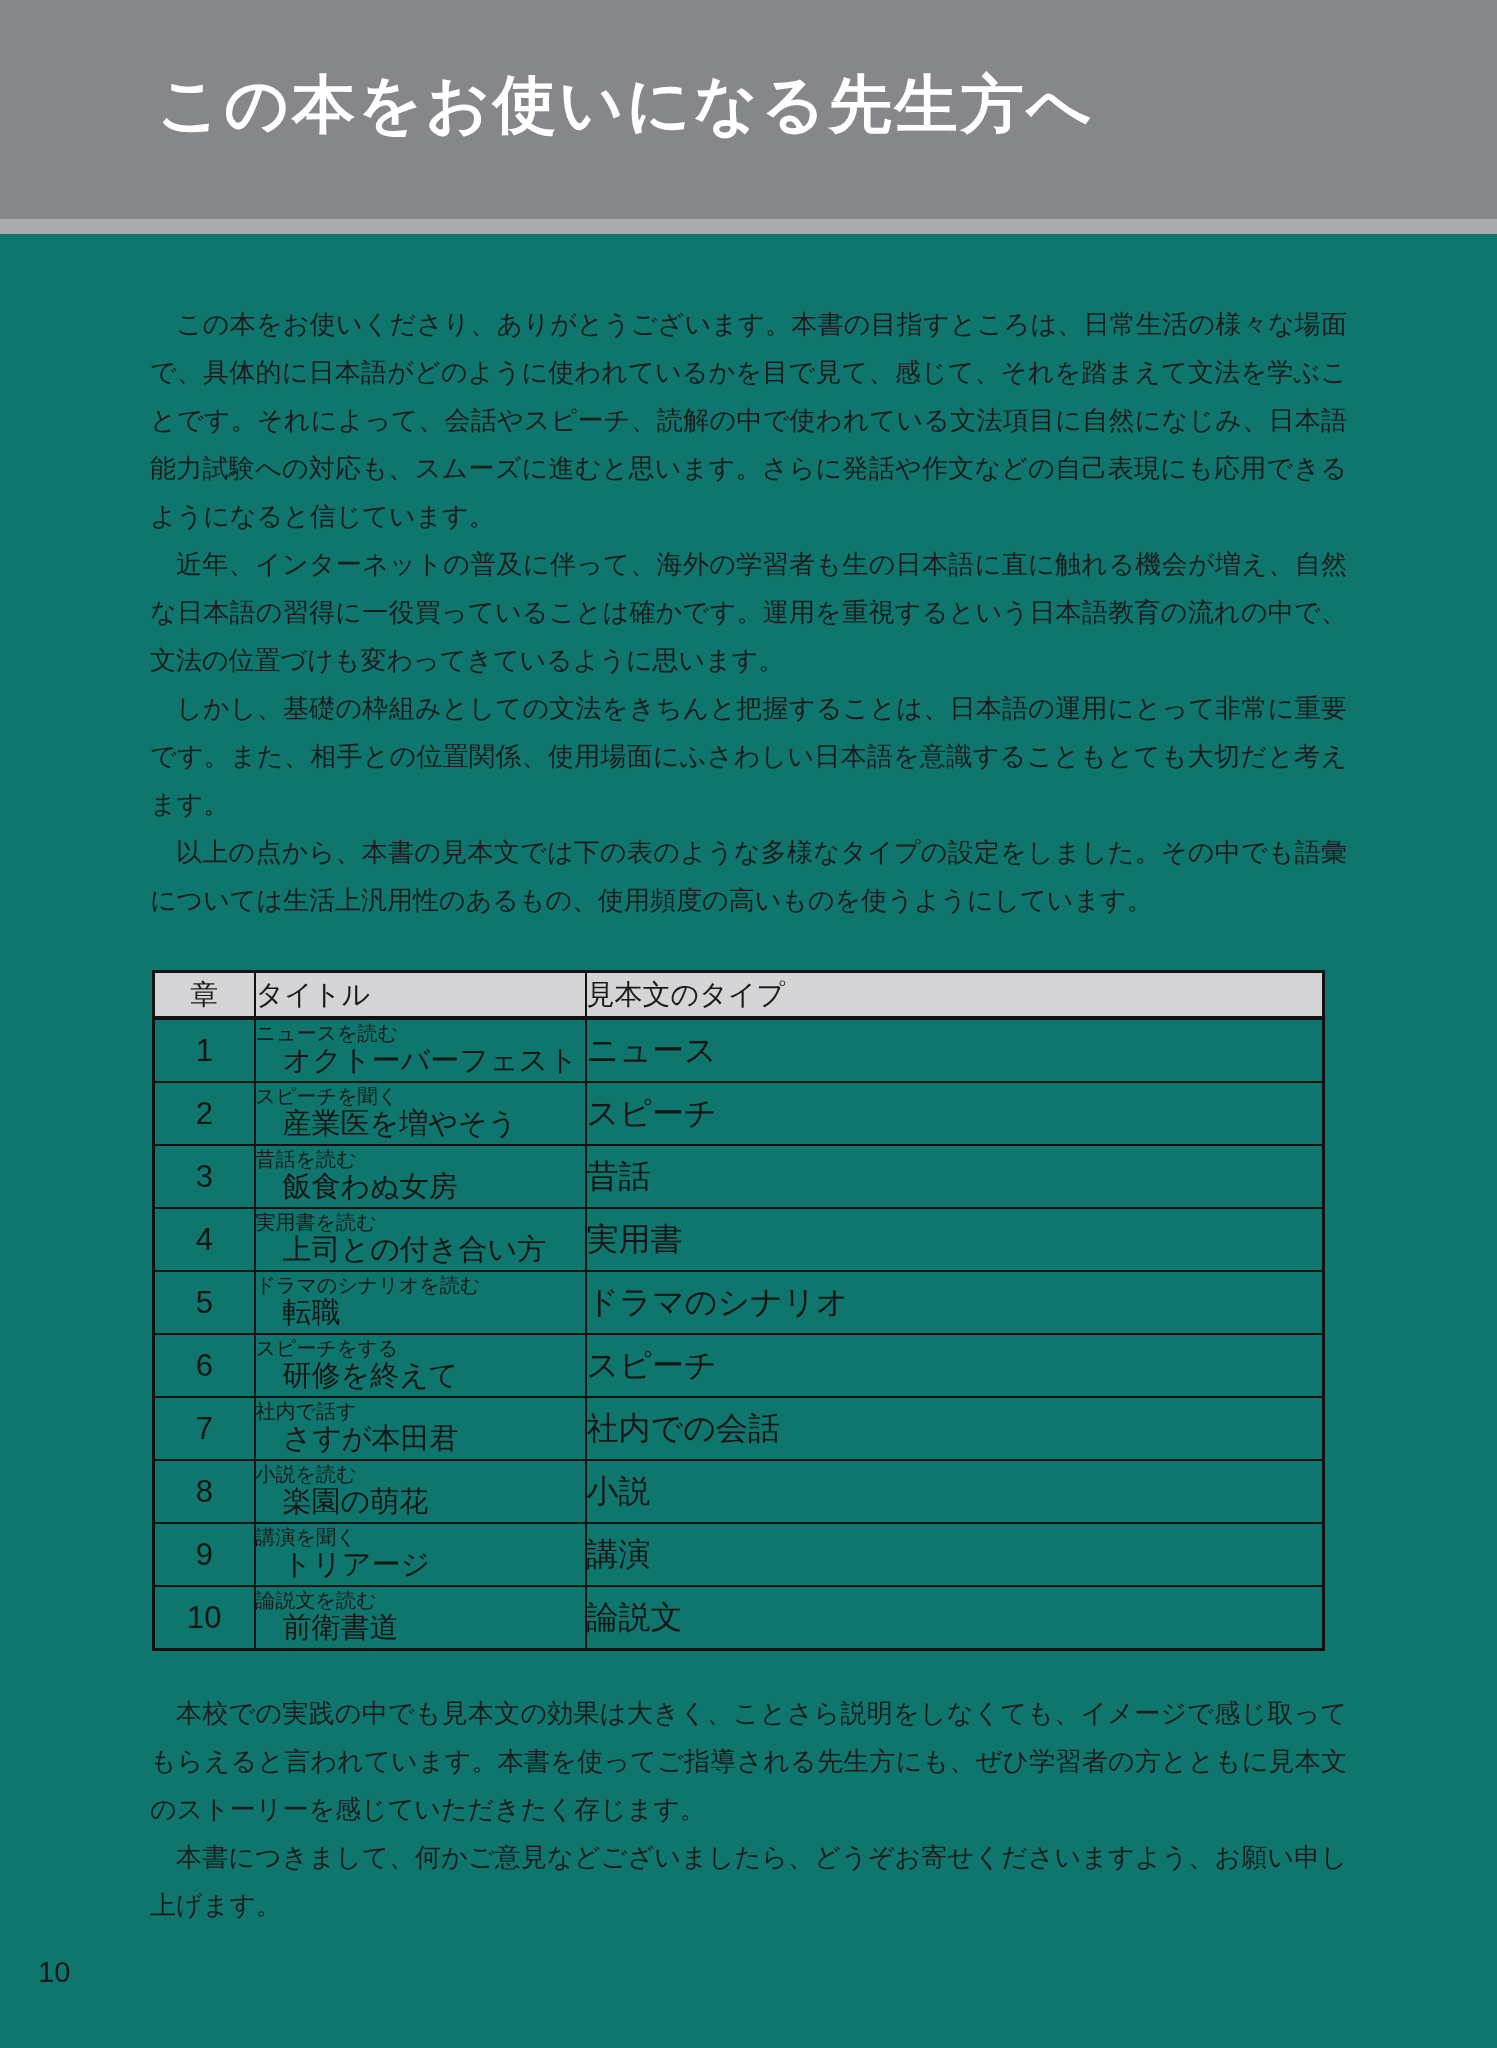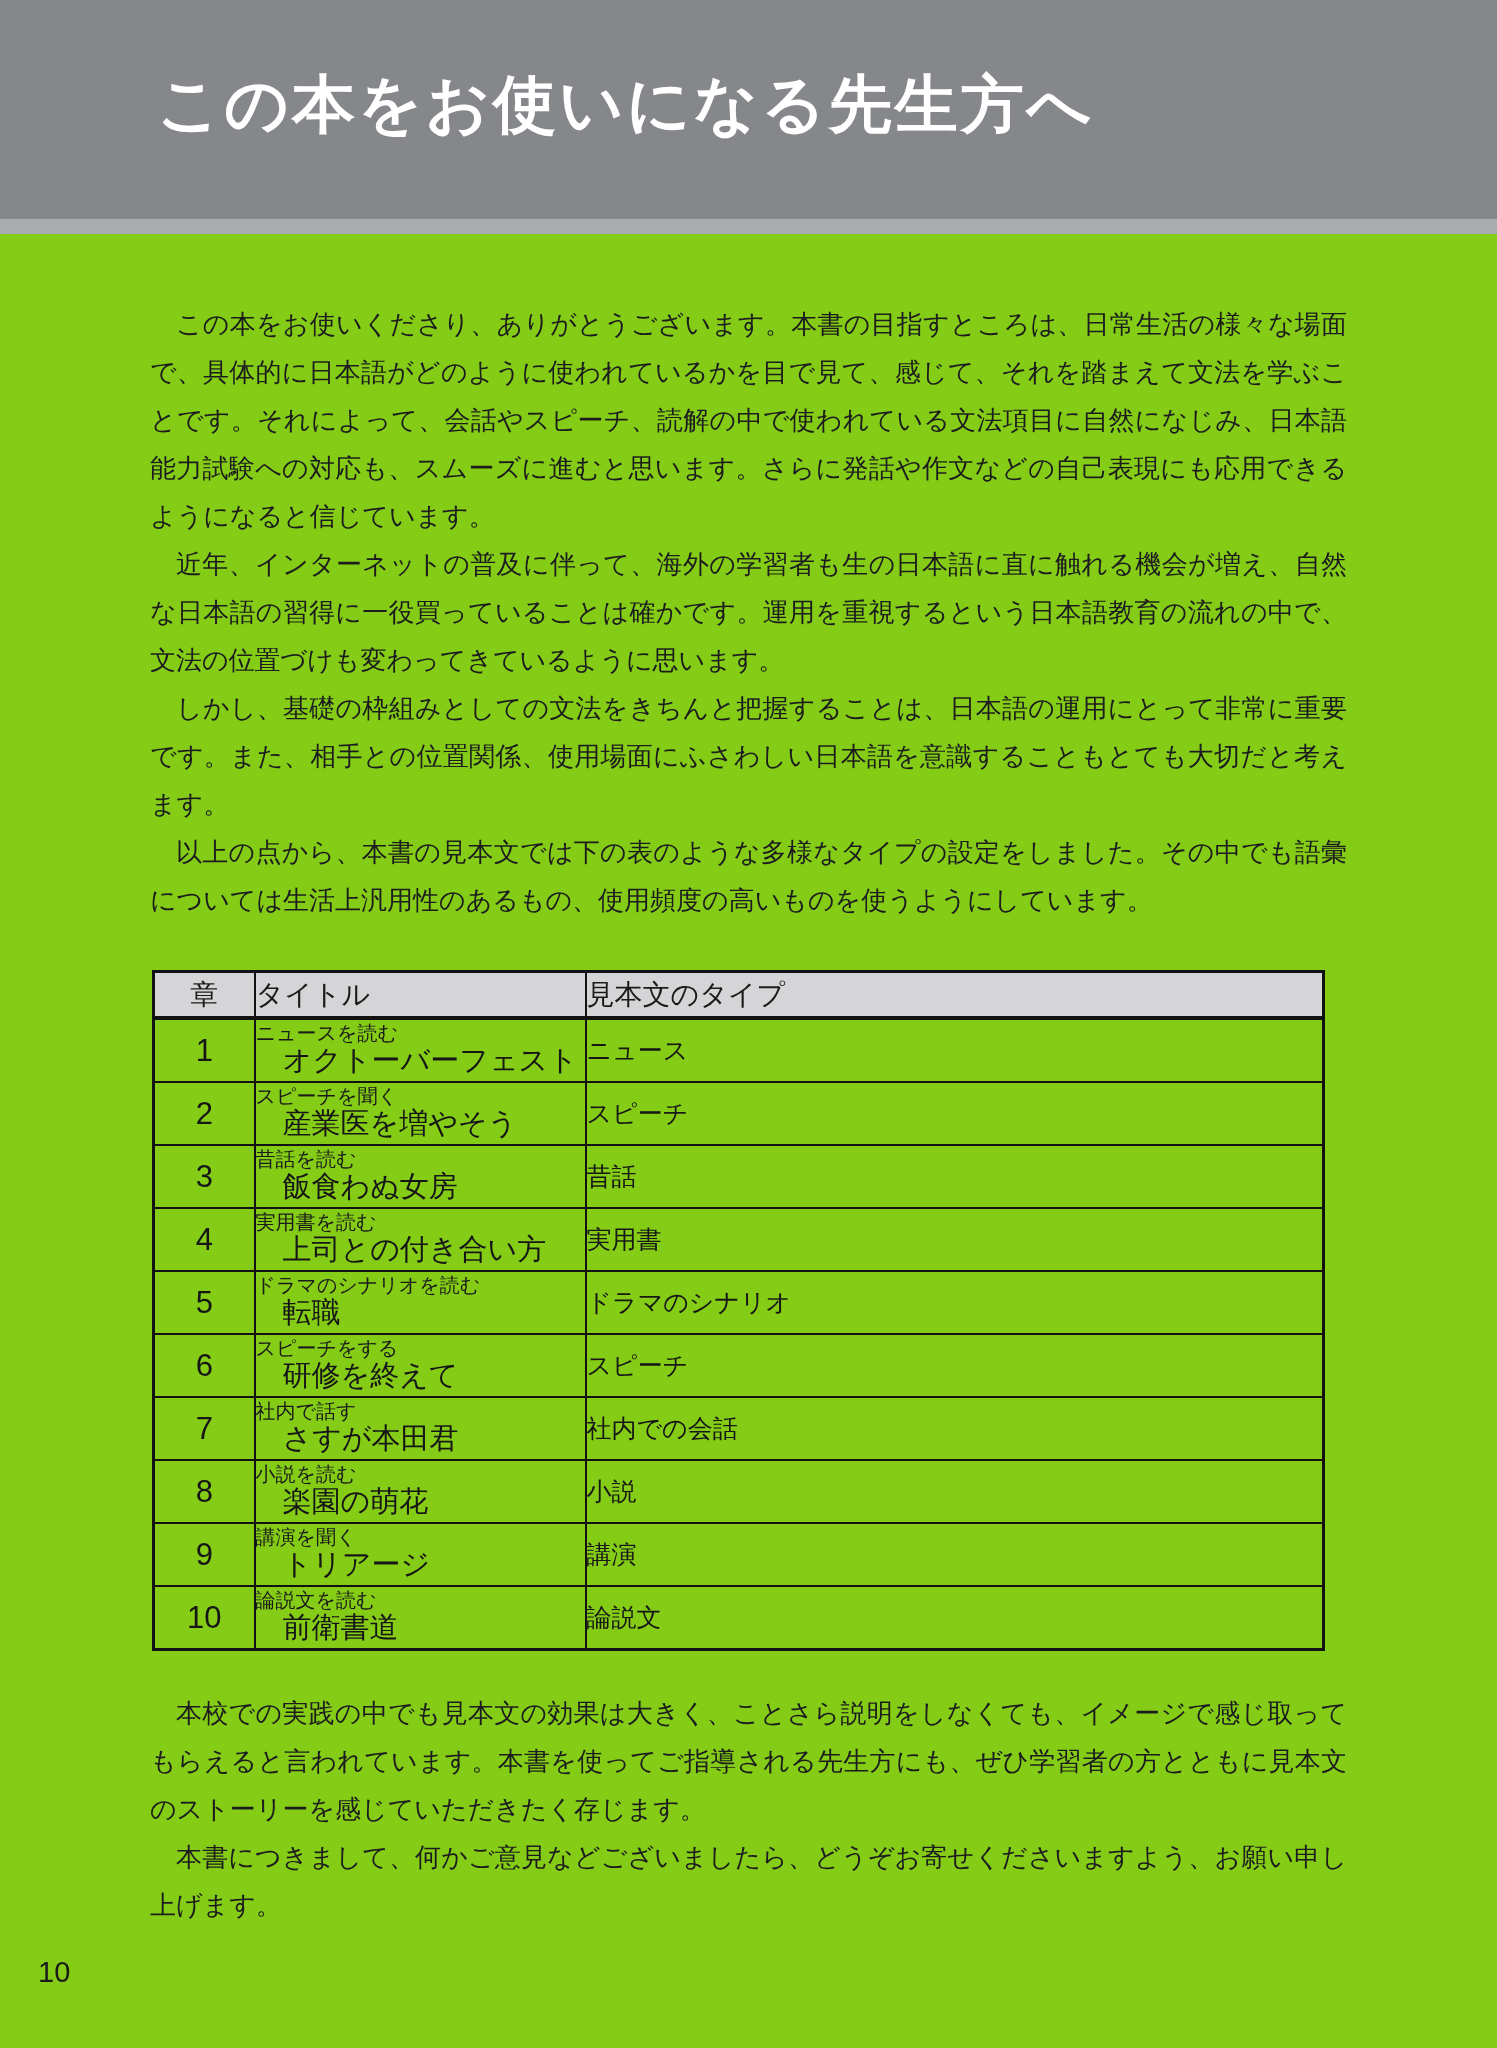--- a/index.html
+++ b/index.html
@@ -5,21 +5,21 @@
   html, body {
     margin: 0;
     padding: 0;
     background: #ffffff;
     font-family: "Liberation Sans", "DejaVu Sans", sans-serif;
   }
   #page {
     position: relative;
     width: 1497px;
     height: 2048px;
-    background: #84cc16;
+    background: #0f766e;
     overflow: hidden;
     color: #1a1a1a;
   }
   
   .banner {
     position: absolute;
     top: 0; left: 0;
     width: 1497px;
     height: 219px;
     background: #85878b;
@@ -100,21 +100,21 @@
   }
   .row-title {
     display: block;
     font-size: 29px;
     line-height: 32px;
     color: #161616;
     padding-left: 27px;
   }
   td.cell-type {
     padding-left: 28px;
-    font-size: 25px;
+    font-size: 32px;
     color: #161616;
   }
   
   .page-number {
     position: absolute;
     left: 38px;
     top: 1956px;
     font-size: 29px;
     color: #1a1a1a;
   }

